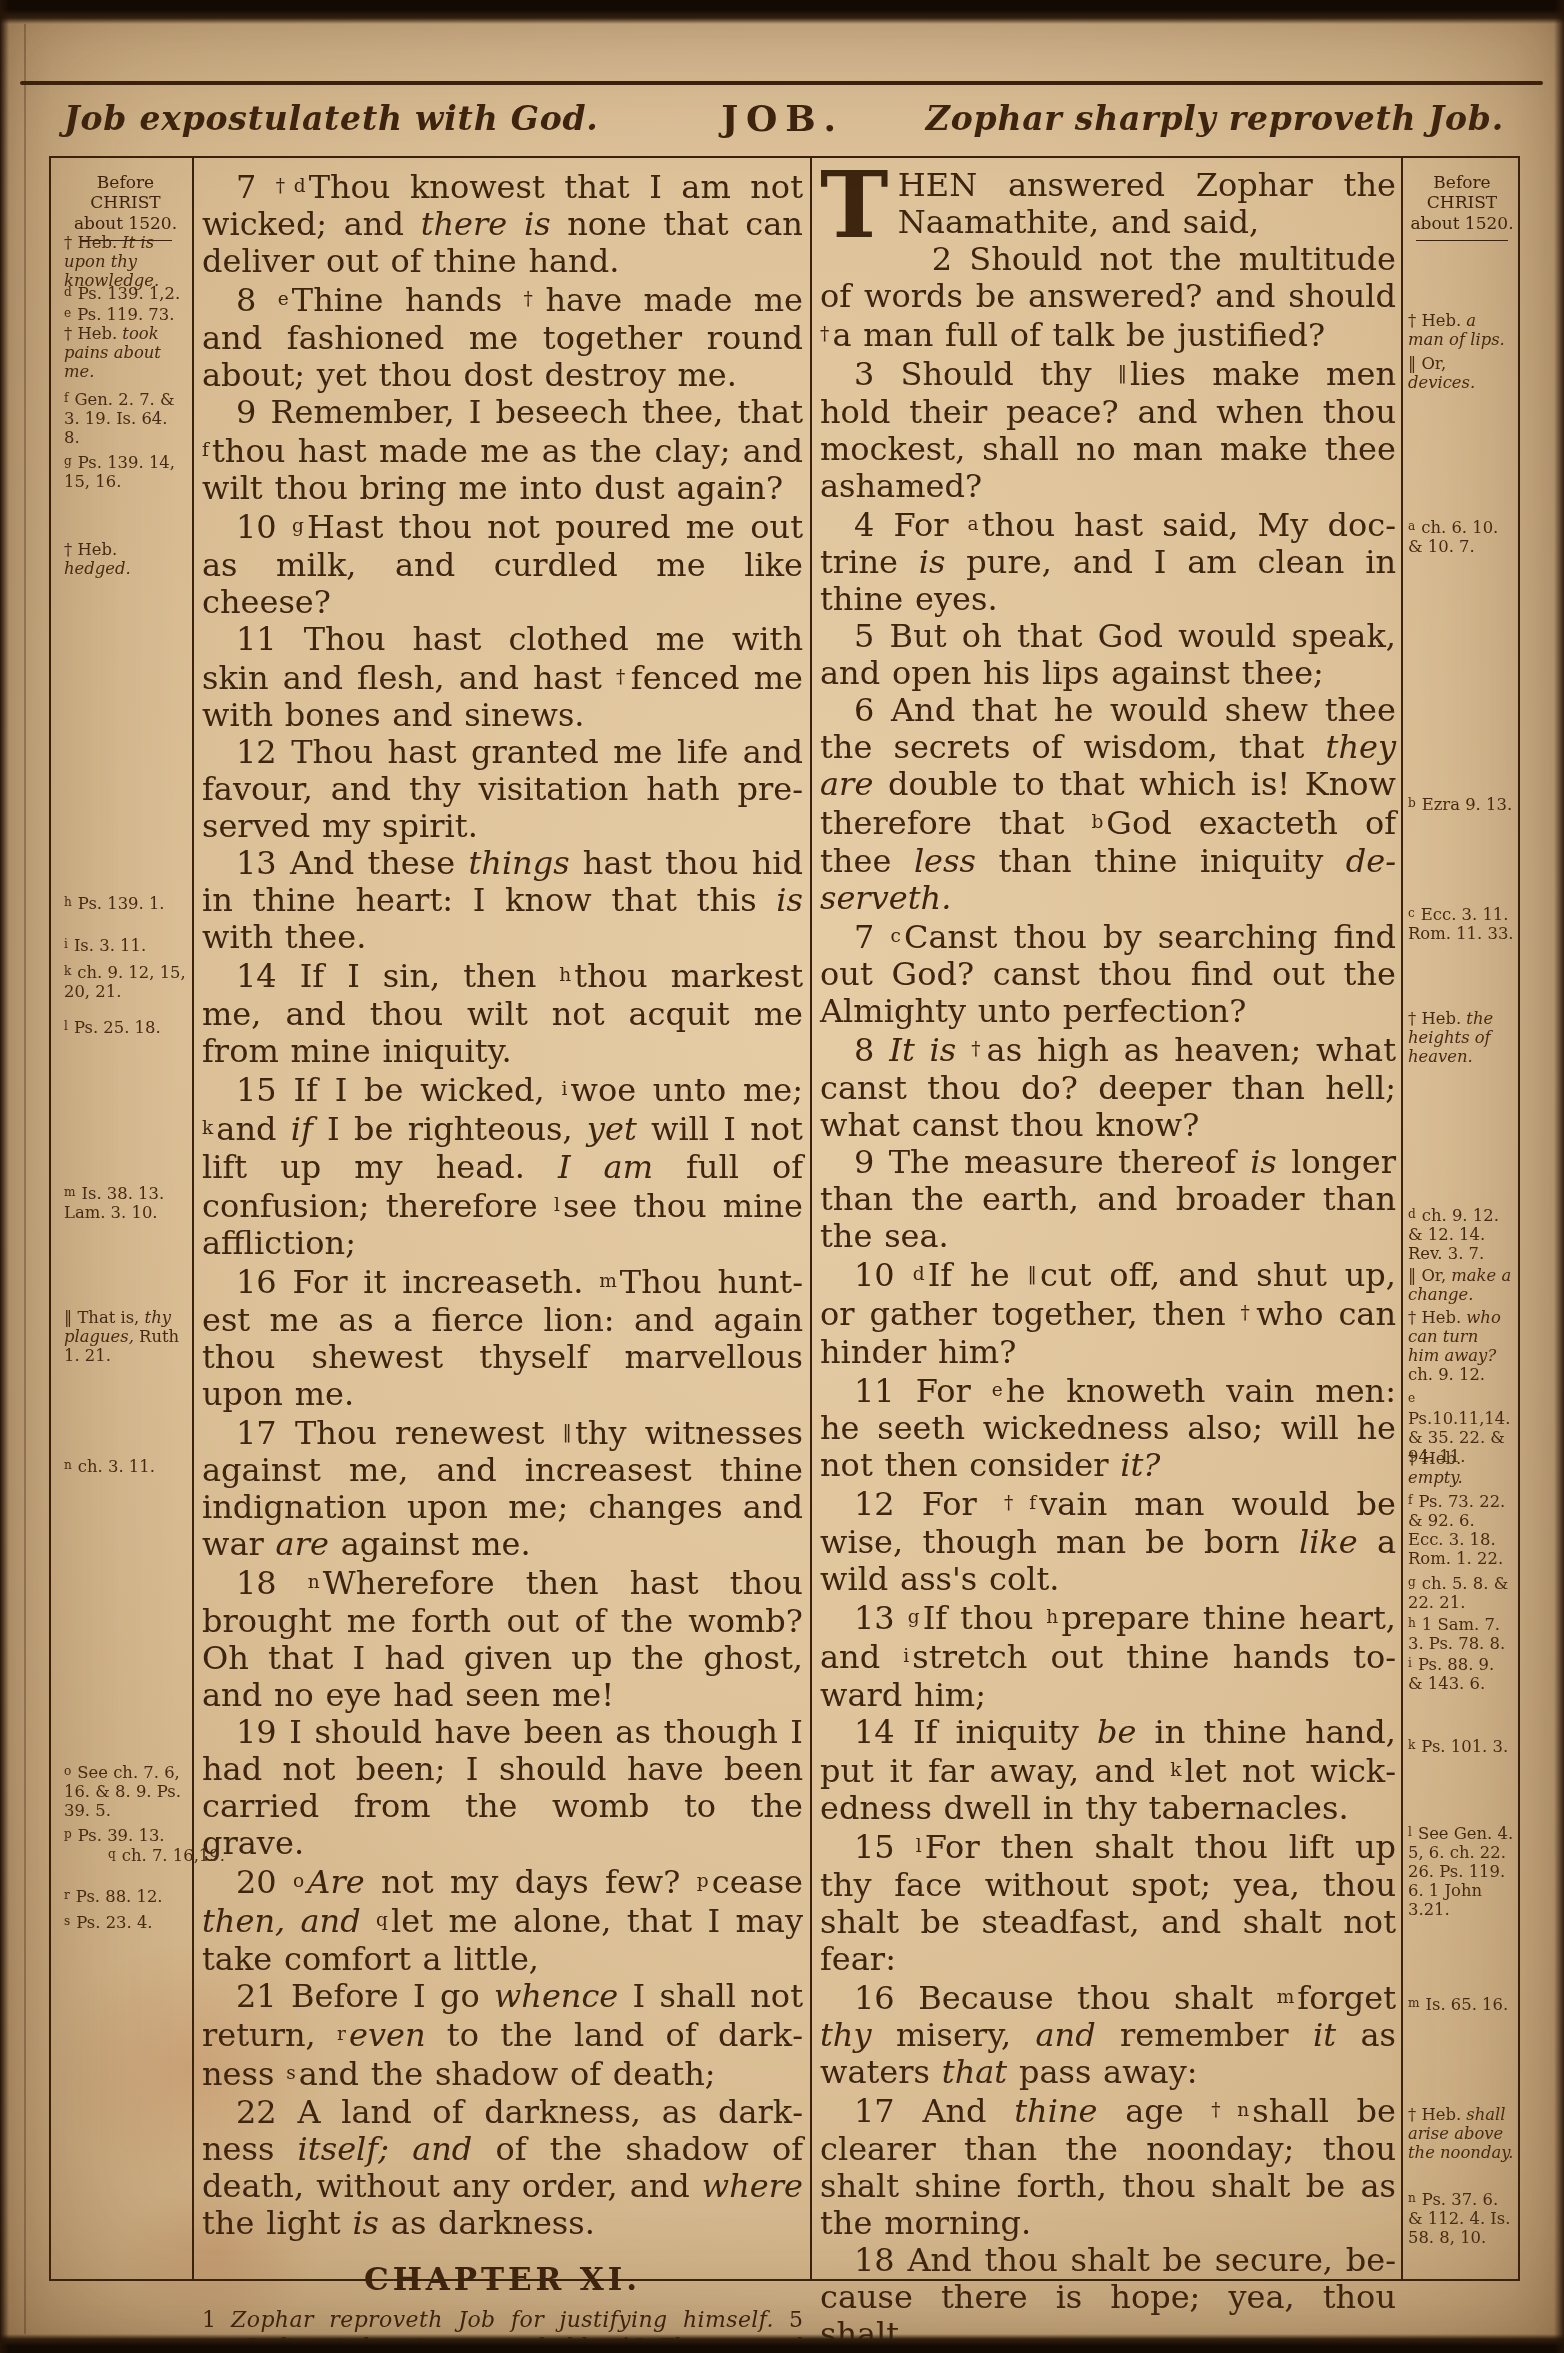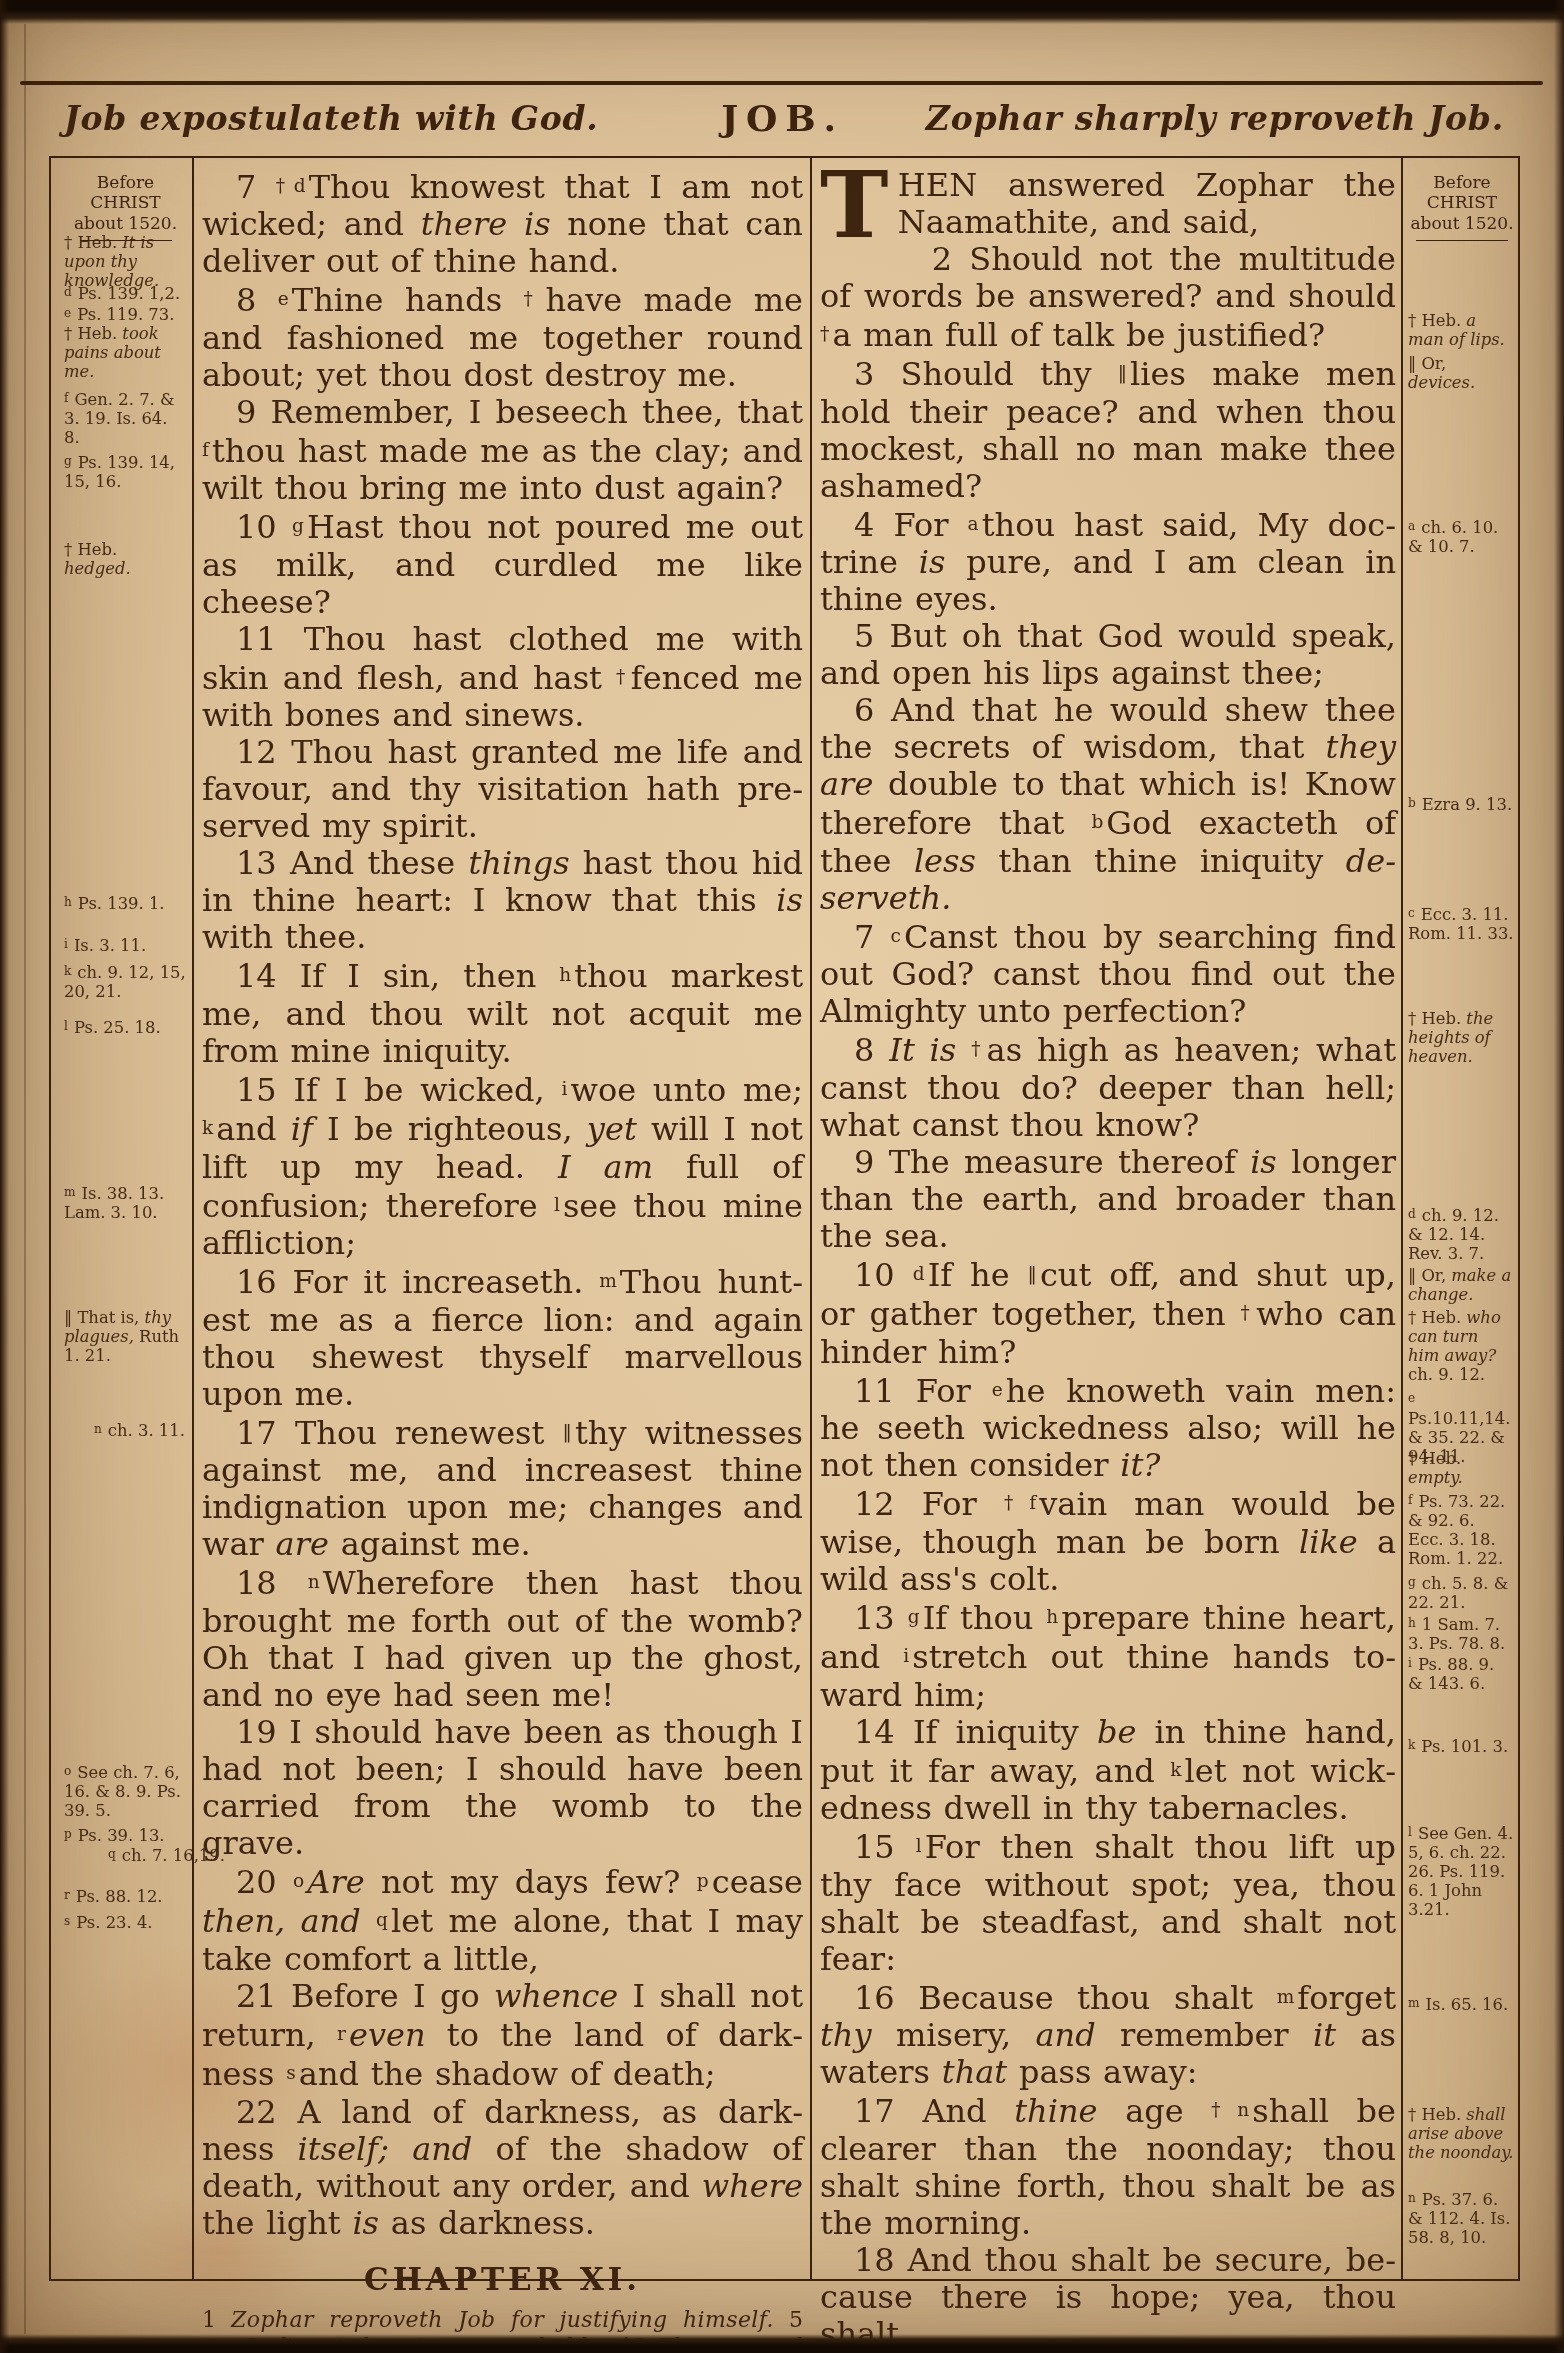--- a/index.html
+++ b/index.html
@@ -154,21 +154,21 @@
     <div class="note note-l" style="top: 324px;">† Heb. <i>took pains about me.</i></div>
     <div class="note note-l" style="top: 389px;"><span class="ref">f</span> Gen. 2. 7. &amp; 3. 19. Is. 64. 8.</div>
     <div class="note note-l" style="top: 452px;"><span class="ref">g</span> Ps. 139. 14, 15, 16.</div>
     <div class="note note-l" style="top: 540px;">† Heb. <i>hedged.</i></div>
     <div class="note note-l" style="top: 857px; margin-top: 36px;"><span class="ref">h</span> Ps. 139. 1.</div>
     <div class="note note-l" style="top: 935px;"><span class="ref">i</span> Is. 3. 11.</div>
     <div class="note note-l" style="top: 962px;"><span class="ref">k</span> ch. 9. 12, 15, 20, 21.</div>
     <div class="note note-l" style="top: 1017px;"><span class="ref">l</span> Ps. 25. 18.</div>
     <div class="note note-l" style="top: 1183px;"><span class="ref">m</span> Is. 38. 13. Lam. 3. 10.</div>
     <div class="note note-l" style="top: 1308px;">‖ That is, <i>thy plagues,</i> Ruth 1. 21.</div>
-    <div class="note note-l" style="top: 1420px; margin-left: 30px;"><span class="ref">n</span> ch. 3. 11.</div>
+    <div class="note note-l" style="top: 1456px;"><span class="ref">n</span> ch. 3. 11.</div>
     <div class="note note-l" style="top: 1762px;"><span class="ref">o</span> See ch. 7. 6, 16. &amp; 8. 9. Ps. 39. 5.</div>
     <div class="note note-l" style="top: 1825px;"><span class="ref">p</span> Ps. 39. 13.</div>
     <div class="note note-l" style="top: 1845px; margin-left: 44px;"><span class="ref">q</span> ch. 7. 16,19.</div>
     <div class="note note-l" style="top: 1886px;"><span class="ref">r</span> Ps. 88. 12.</div>
     <div class="note note-l" style="top: 1912px;"><span class="ref">s</span> Ps. 23. 4.</div>
     <div class="note note-r" style="top: 311px;">† Heb. <i>a man of lips.</i></div>
     <div class="note note-r" style="top: 354px;">‖ Or, <i>devices.</i></div>
     <div class="note note-r" style="top: 517px;"><span class="ref">a</span> ch. 6. 10. &amp; 10. 7.</div>
     <div class="note note-r" style="top: 794px;"><span class="ref">b</span> Ezra 9. 13.</div>
     <div class="note note-r" style="top: 904px;"><span class="ref">c</span> Ecc. 3. 11. Rom. 11. 33.</div>

